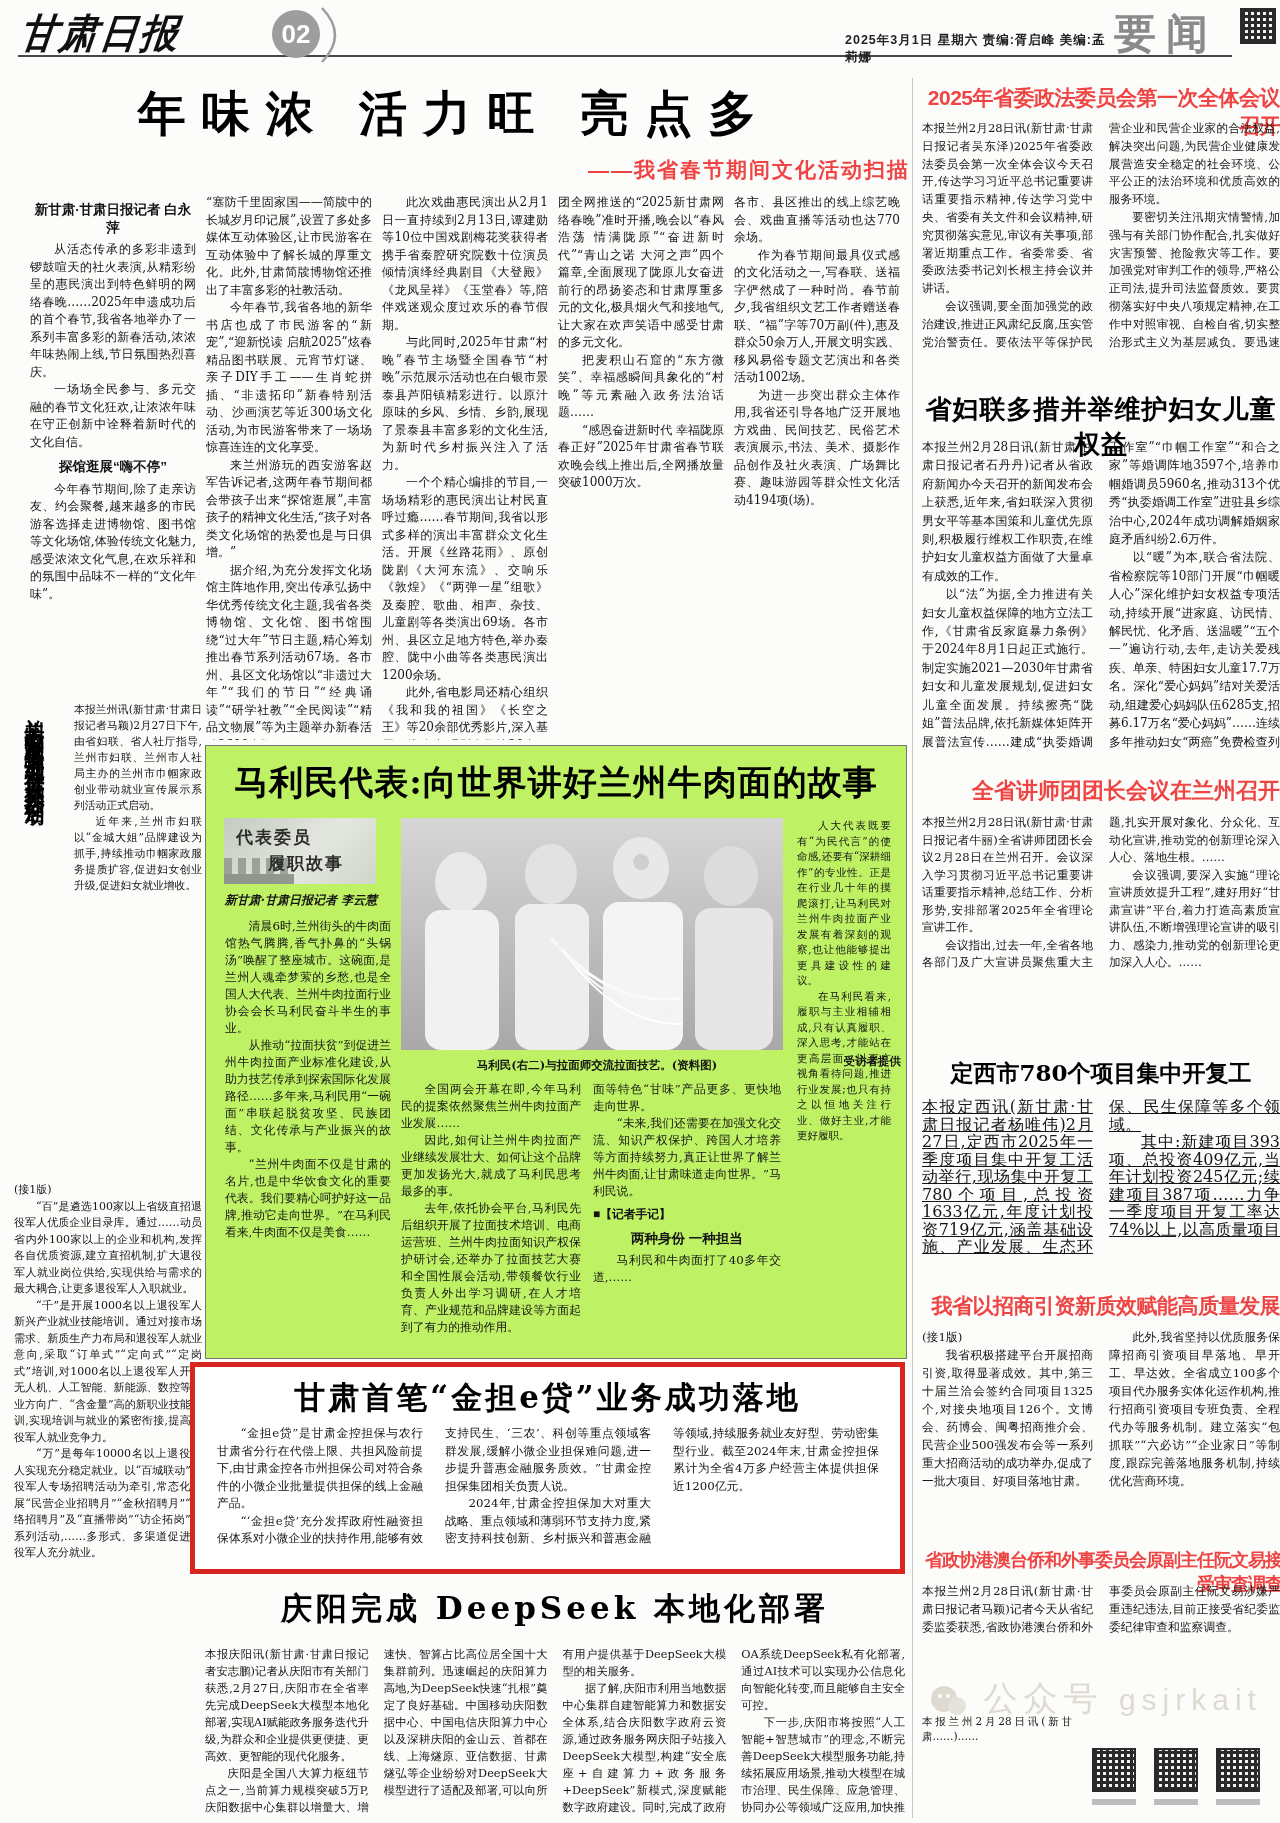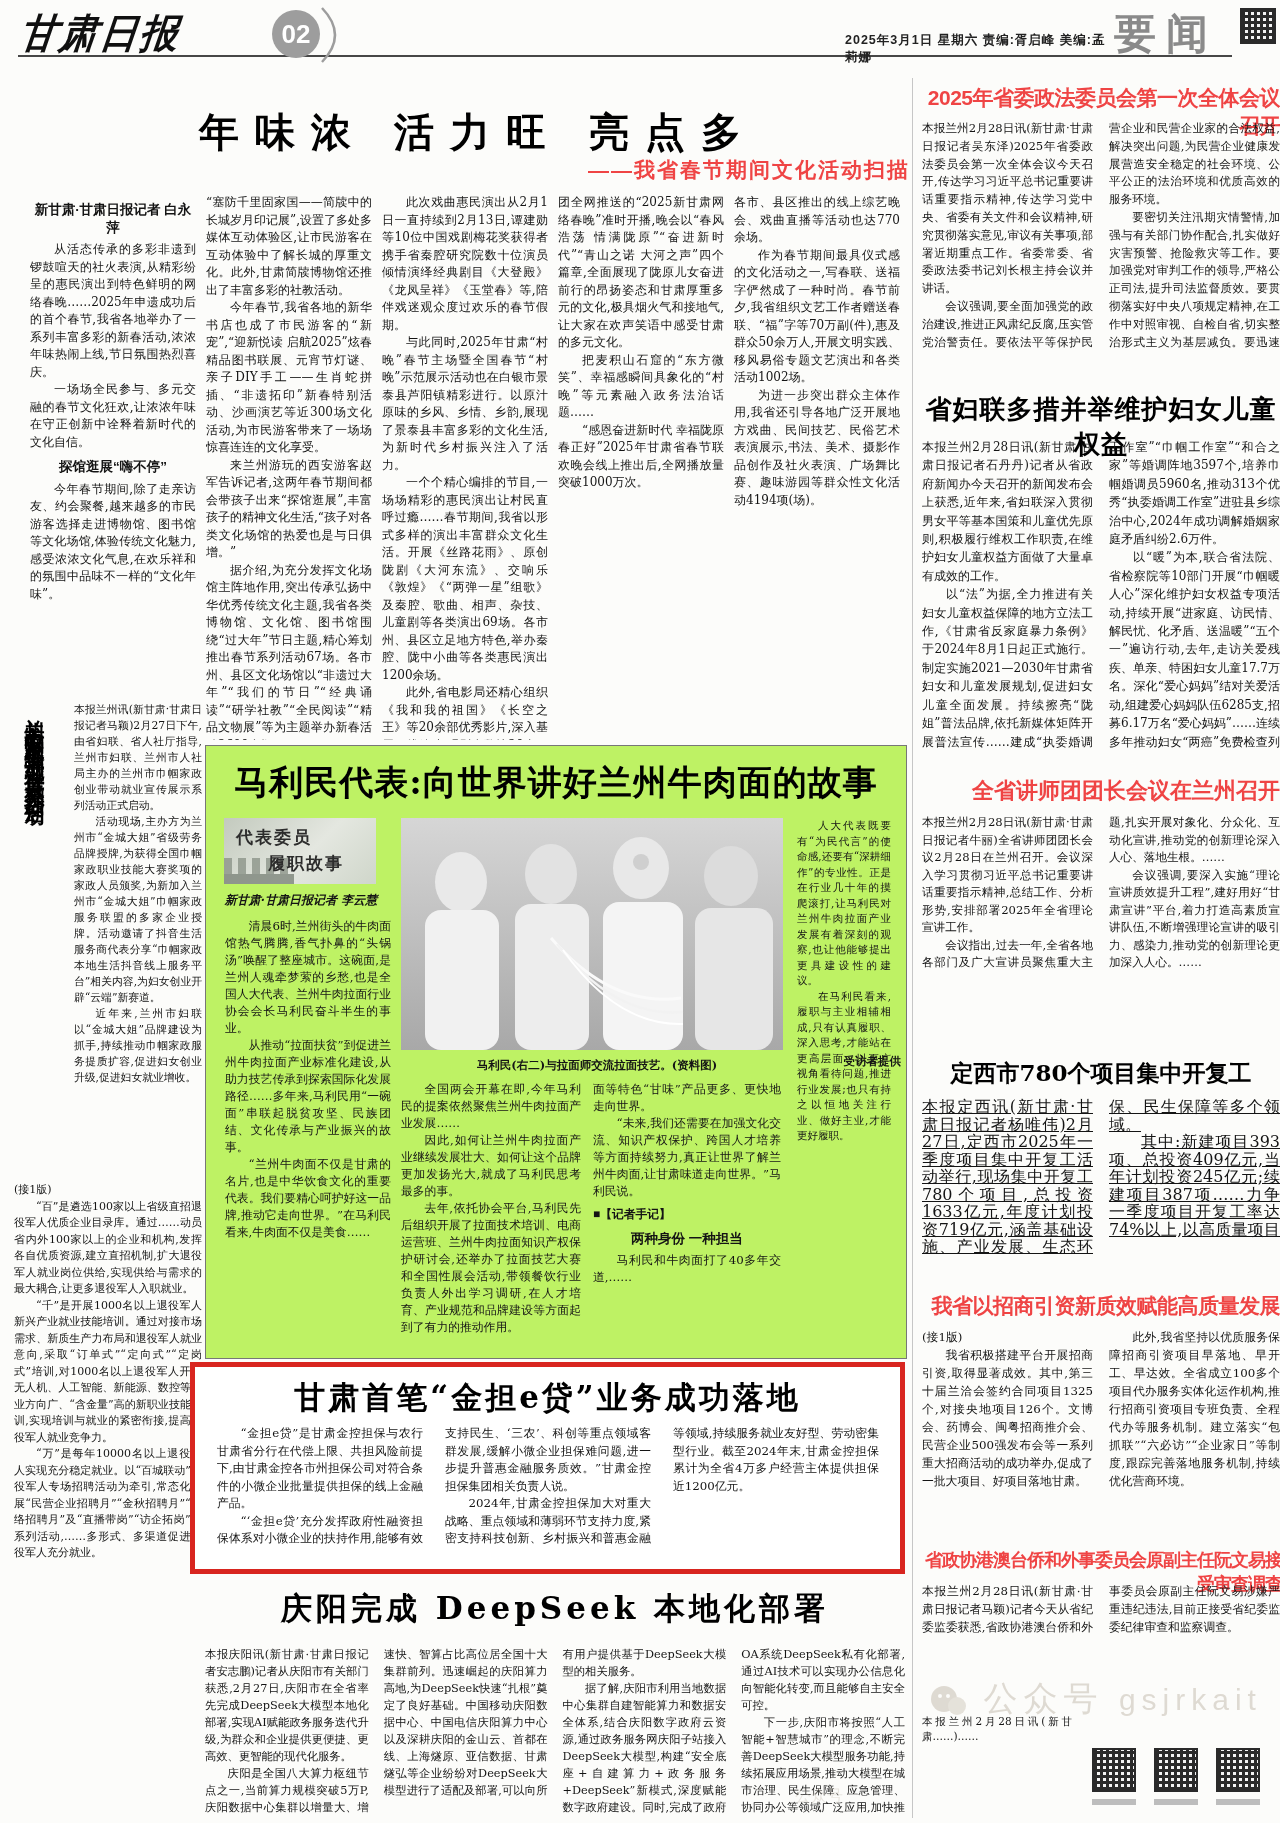--- a/index.html
+++ b/index.html
@@ -59,21 +59,21 @@
   </div>
   <svg class="abs" style="left:320px;top:6px;" width="26" height="58">
     <path d="M2,2 q26,27 0,54" stroke="#9d9d9d" stroke-width="2.5" fill="none"></path>
   </svg>
   <div class="abs dateline" style="left:845px;top:32px;width:270px;">2025年3月1日  星期六  责编:胥启峰  美编:孟莉娜</div>
   <div class="abs yaowen" style="left:1114px;top:6px;text-align:right;">要闻</div>
   <div class="abs qr" style="left:1240px;top:8px;width:36px;height:36px;"></div>
 
   <div class="abs vrule" style="left:912px;top:78px;height:1740px;"></div>
 
-  <div class="abs h-big" style="left:38px;top:82px;width:880px;font-size:40px;letter-spacing:16px;margin-top:23px;">年味浓 活力旺 亮点多</div>
+  <div class="abs h-big" style="left:15px;top:82px;width:880px;font-size:48px;letter-spacing:16px;">年味浓 活力旺 亮点多</div>
   <div class="abs h-sans" style="left:30px;top:156px;width:880px;font-size:21px;letter-spacing:2px;">——我省春节期间文化活动扫描</div>
 
   <div class="abs col" style="left:30px;top:194px;width:166px;height:496px;">
       <p class="sub">新甘肃·甘肃日报记者 白永萍</p>
       <p>从活态传承的多彩非遗到锣鼓喧天的社火表演,从精彩纷呈的惠民演出到特色鲜明的网络春晚……2025年申遗成功后的首个春节,我省各地举办了一系列丰富多彩的新春活动,浓浓年味热闹上线,节日氛围热烈喜庆。</p>
       <p>一场场全民参与、多元交融的春节文化狂欢,让浓浓年味在守正创新中诠释着新时代的文化自信。</p>
       <p class="sub">探馆逛展“嗨不停”</p>
       <p>今年春节期间,除了走亲访友、约会聚餐,越来越多的市民游客选择走进博物馆、图书馆等文化场馆,体验传统文化魅力,感受浓浓文化气息,在欢乐祥和的氛围中品味不一样的“文化年味”。</p>
     </div>
   <div class="abs col" style="left:206px;top:194px;width:166px;height:546px;">
@@ -95,21 +95,20 @@
     </div>
   <div class="abs col" style="left:734px;top:194px;width:166px;height:546px;">
       <p class="noind">各市、县区推出的线上综艺晚会、戏曲直播等活动也达770余场。</p>
       <p>作为春节期间最具仪式感的文化活动之一,写春联、送福字俨然成了一种时尚。春节前夕,我省组织文艺工作者赠送春联、“福”字等70万副(件),惠及群众50余万人,开展文明实践、移风易俗专题文艺演出和各类活动1002场。</p>
       <p>为进一步突出群众主体作用,我省还引导各地广泛开展地方戏曲、民间技艺、民俗艺术表演展示,书法、美术、摄影作品创作及社火表演、广场舞比赛、趣味游园等群众性文化活动4194项(场)。</p>
     </div>
 
   <div class="abs vhead" style="left:22px;top:702px;height:462px;">兰州市巾帼家政创业带动就业宣传展示系列活动启动</div>
   <div class="abs col" style="left:74px;top:702px;width:128px;height:462px;font-size:10.8px;line-height:16px;">
       <p class="noind">本报兰州讯(新甘肃·甘肃日报记者马颖)2月27日下午,由省妇联、省人社厅指导,兰州市妇联、兰州市人社局主办的兰州市巾帼家政创业带动就业宣传展示系列活动正式启动。</p>
-      <p>活动现场,主办方为兰州市“金城大姐”省级劳务品牌授牌,为获得全国巾帼家政职业技能大赛奖项的家政人员颁奖,为新加入兰州市“金城大姐”巾帼家政服务联盟的多家企业授牌。活动邀请了抖音生活服务商代表分享“巾帼家政本地生活抖音线上服务平台”相关内容,为妇女创业开辟“云端”新赛道。</p>
       <p>近年来,兰州市妇联以“金城大姐”品牌建设为抓手,持续推动巾帼家政服务提质扩容,促进妇女创业升级,促进妇女就业增收。</p>
     </div>
 
   <div class="abs col" style="left:14px;top:1182px;width:188px;height:528px;font-size:11px;line-height:16.5px;">
       <p class="noind">(接1版)</p>
       <p>“百”是遴选100家以上省级直招退役军人优质企业目录库。通过……动员省内外100家以上的企业和机构,发挥各自优质资源,建立直招机制,扩大退役军人就业岗位供给,实现供给与需求的最大耦合,让更多退役军人入职就业。</p>
       <p>“千”是开展1000名以上退役军人新兴产业就业技能培训。通过对接市场需求、新质生产力布局和退役军人就业意向,采取“订单式”“定向式”“定岗式”培训,对1000名以上退役军人开展无人机、人工智能、新能源、数控等就业方向广、“含金量”高的新职业技能培训,实现培训与就业的紧密衔接,提高退役军人就业竞争力。</p>
       <p>“万”是每年10000名以上退役军人实现充分稳定就业。以“百城联动”退役军人专场招聘活动为牵引,常态化开展“民营企业招聘月”“金秋招聘月”“网络招聘月”及“直播带岗”“访企拓岗”等系列活动,……多形式、多渠道促进退役军人充分就业。</p>
     </div>
 

